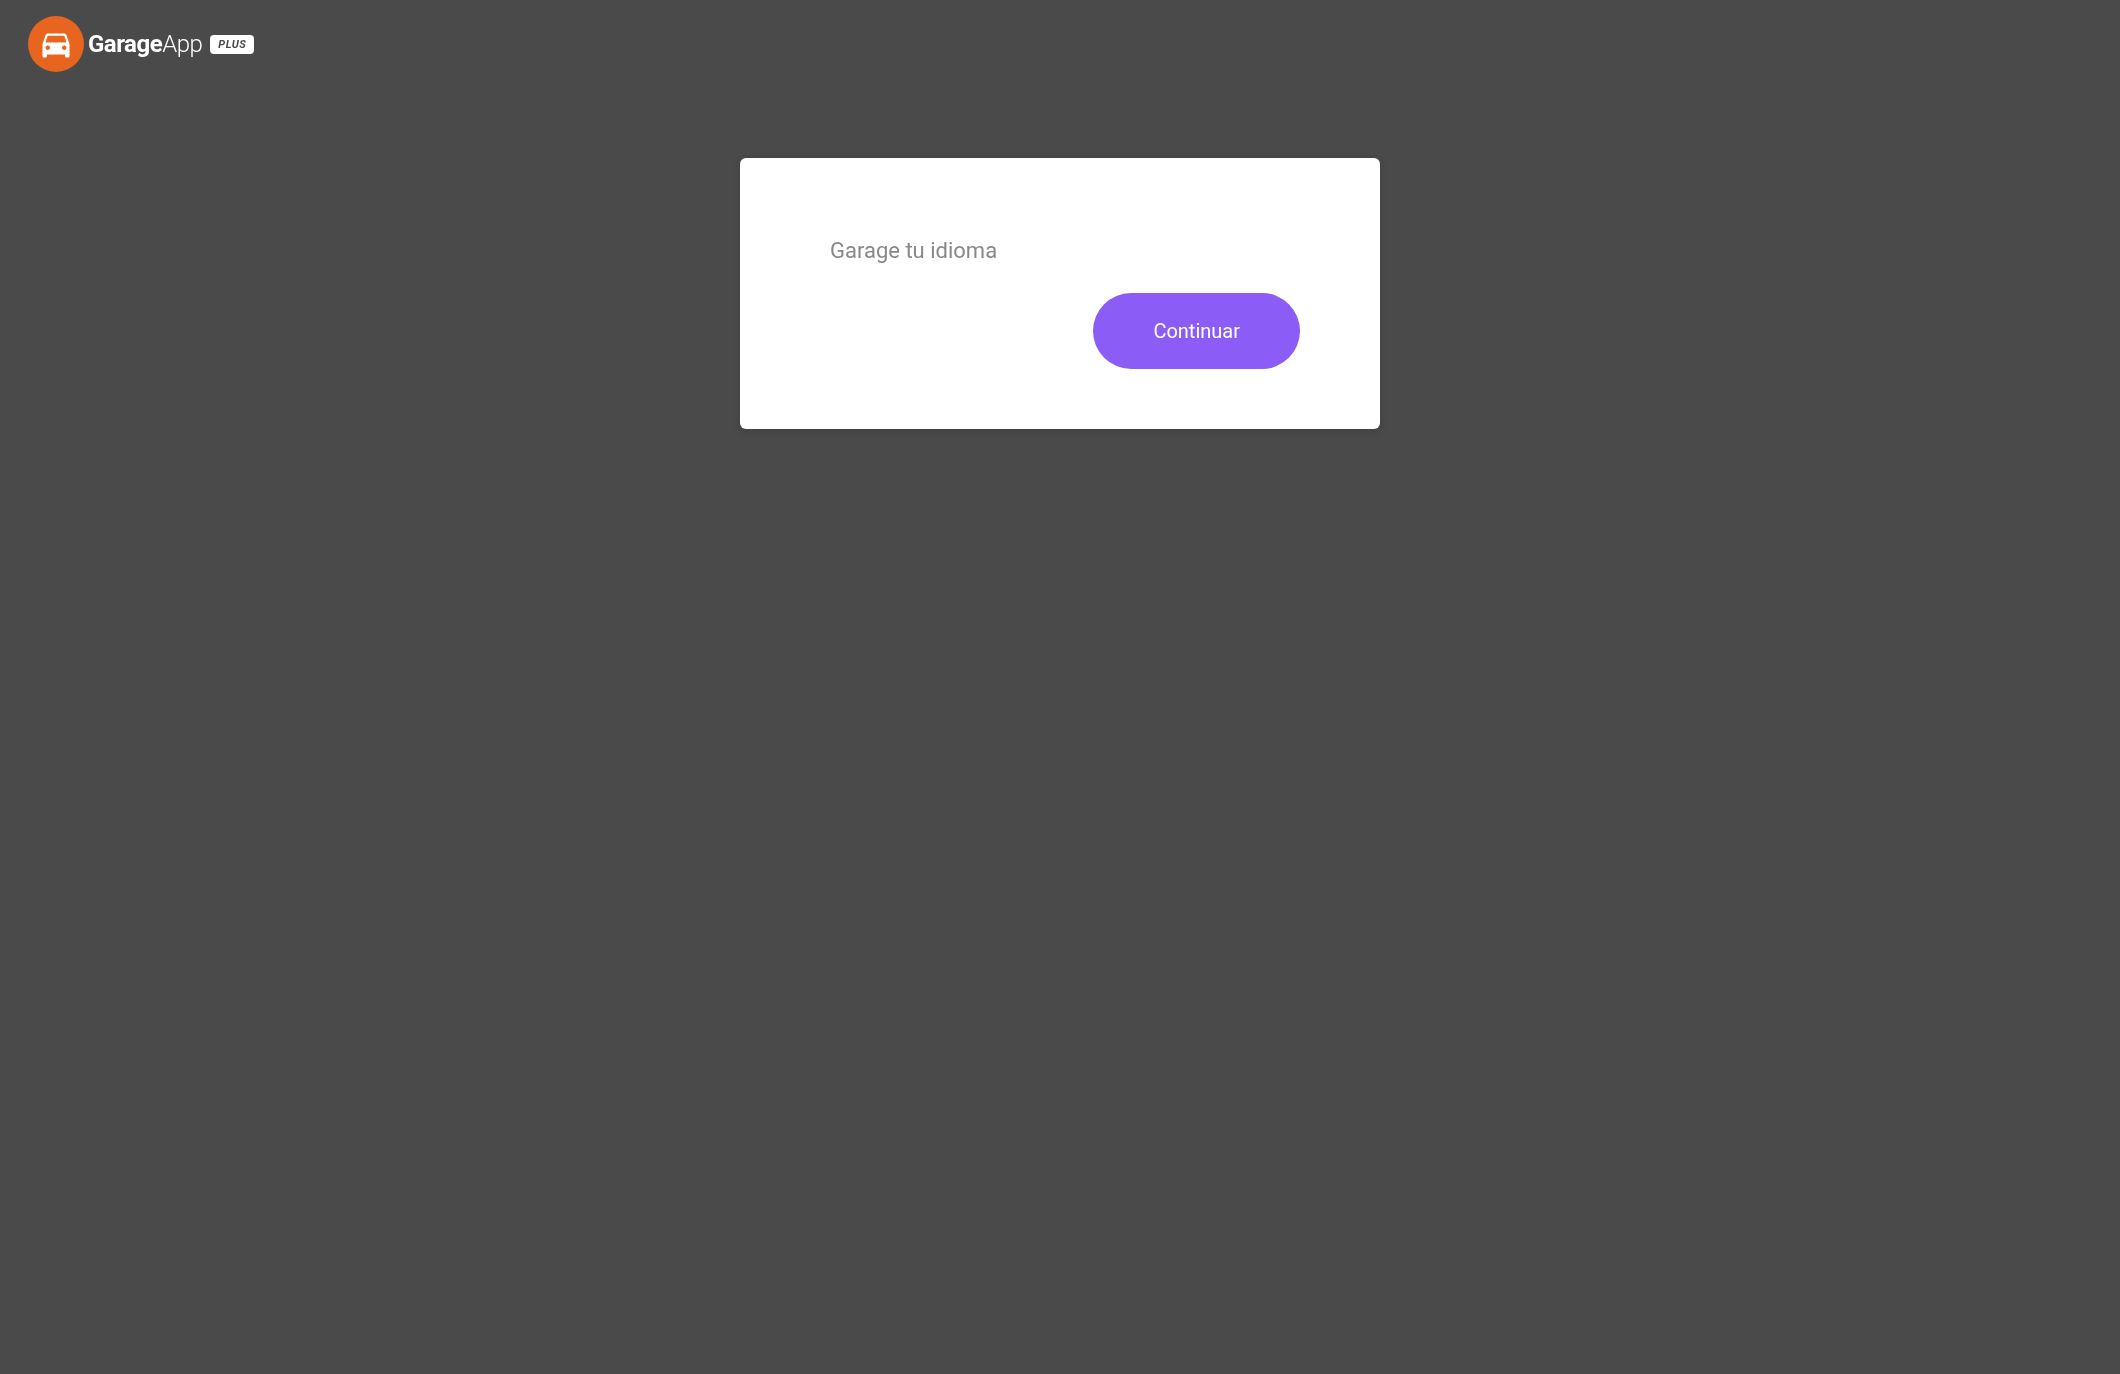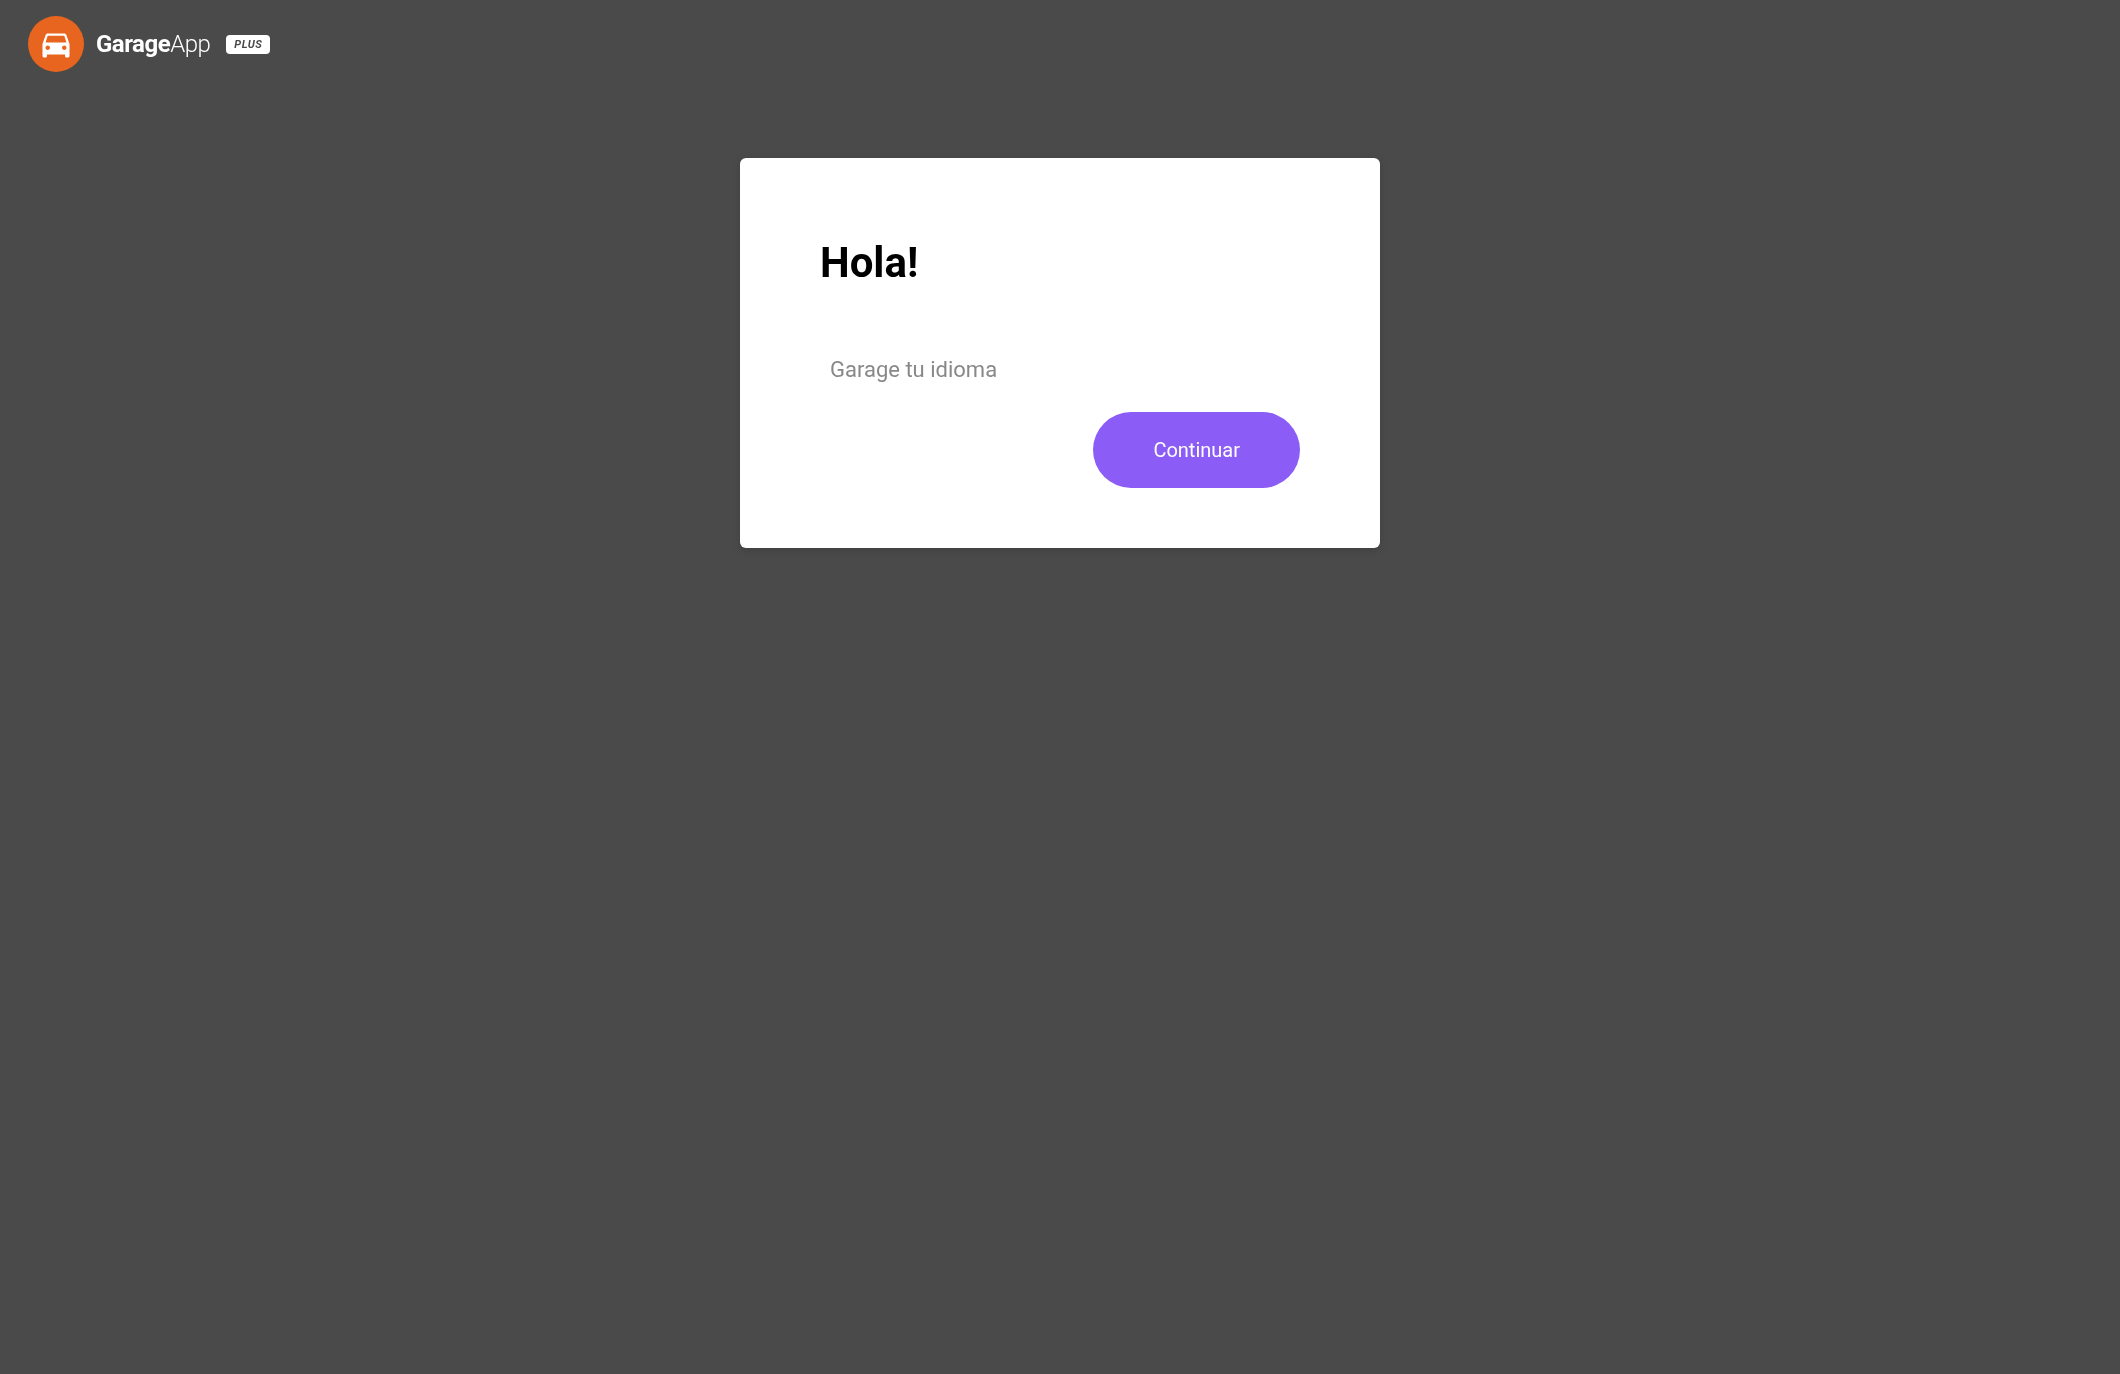--- a/index.html
+++ b/index.html
@@ -12,21 +12,21 @@
       font-family: -apple-system, BlinkMacSystemFont, "Segoe UI", Roboto, "Helvetica Neue", Arial, sans-serif;
       background-color: #4a4a4a;
       min-height: 100vh;
       width: 100%;
     }
     
     .header {
       display: flex;
       align-items: center;
       padding: 16px 28px;
-      gap: 12px;
+      gap: 4px;
     }
     
     .logo-circle {
       width: 56px;
       height: 56px;
       background-color: #e8651f;
       border-radius: 50%;
       display: flex;
       align-items: center;
       justify-content: center;
@@ -144,19 +144,18 @@
     </svg>
   </div>
   <div class="brand-text">
     <span class="brand-bold">Garage</span><span class="brand-light">App</span>
   </div>
   <div class="plus-badge">PLUS</div>
 </div>
 
 <div class="main-container">
   <div class="card">
-    <h1 class="greeting">Hola!</h1>
     <div class="subtitle">Garage tu idioma</div>
     <div class="continue-row">
       <button class="continue-btn">Continuar</button>
     </div>
   </div>
 </div>
 
 </body></html>

